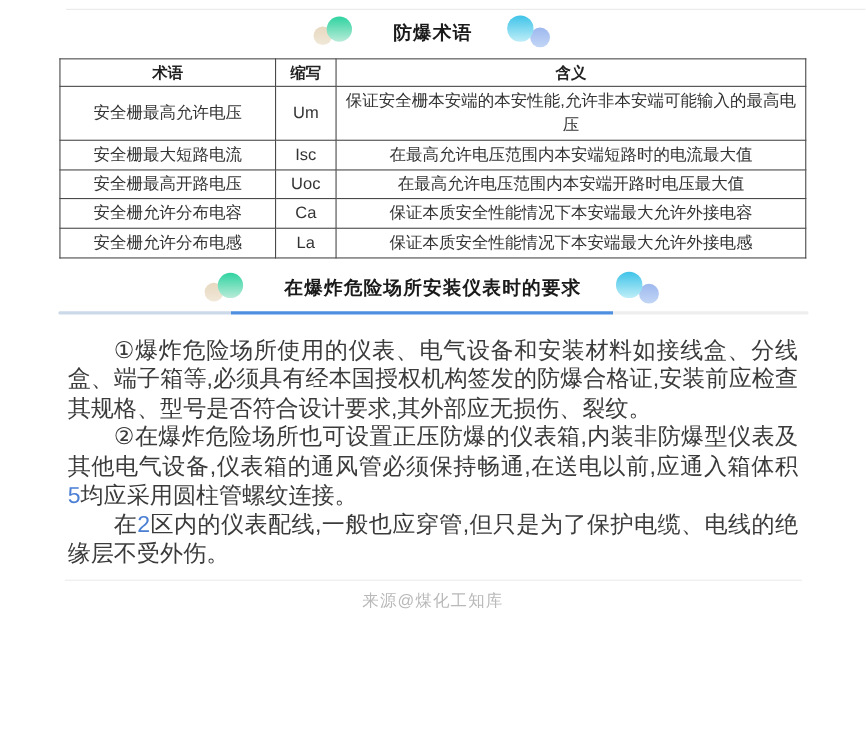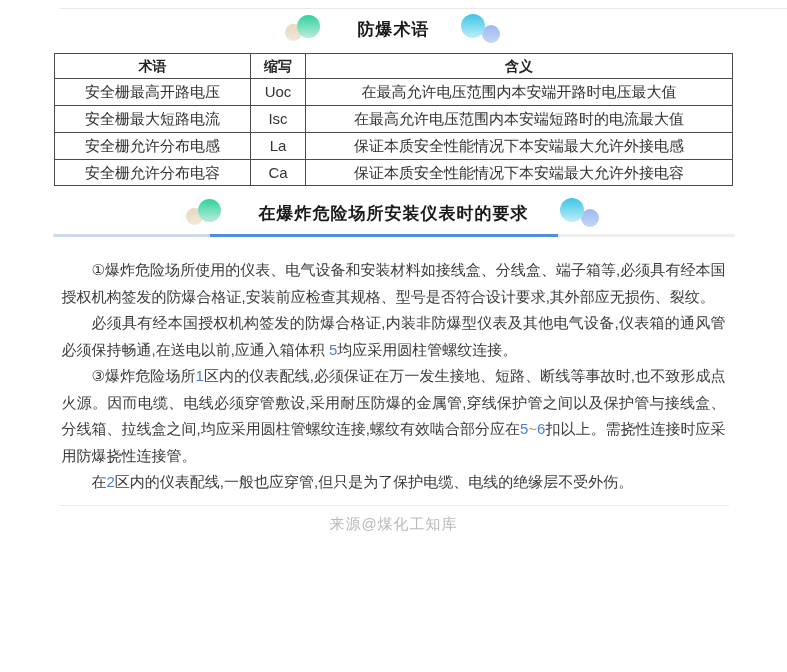--- a/index.html
+++ b/index.html
@@ -52,21 +52,21 @@
     background: linear-gradient(90deg,
       #ccd9e9 0%, #ccd9e9 23%,
       #4e8fe0 23%, #4e8fe0 74%,
       #eeeeee 74%, #eeeeee 100%);
     border-radius: 2px;
   }
 
   
   .body-text {
     width: 664px; margin: 20px auto 0;
-    font-size: 15px; line-height: 26.5px; color: #3b3b3b;
+    font-size: 21px; line-height: 26.5px; color: #3b3b3b;
     text-align: justify;
   }
   .body-text p { margin: 0; text-indent: 2em; }
   .hl-blue { color: #4a7fd4; }
   .hl-orange { color: #d8863c; }
 
   
   .footer-rule { width: 670px; height: 1px; margin: 9px auto 0; background: #ececec; }
   .source-credit {
     margin-top: 9px; text-align: center;
@@ -100,59 +100,63 @@
       </colgroup>
     <thead>
       <tr id="terms-head-row">
           <th>术语</th>
           <th>缩写</th>
           <th>含义</th>
         </tr>
     </thead>
     <tbody id="terms-body">
         <tr>
-          <td>安全栅最高开路电压</td>
-          <td>Uoc</td>
-          <td>在最高允许电压范围内本安端开路时电压最大值</td>
+          <td>安全栅最高允许电压</td>
+          <td>Um</td>
+          <td>保证安全栅本安端的本安性能,允许非本安端可能输入的最高电压</td>
         </tr>
         <tr>
           <td>安全栅最大短路电流</td>
           <td>Isc</td>
           <td>在最高允许电压范围内本安端短路时的电流最大值</td>
         </tr>
         <tr>
-          <td>安全栅允许分布电感</td>
-          <td>La</td>
-          <td>保证本质安全性能情况下本安端最大允许外接电感</td>
+          <td>安全栅最高开路电压</td>
+          <td>Uoc</td>
+          <td>在最高允许电压范围内本安端开路时电压最大值</td>
         </tr>
         <tr>
           <td>安全栅允许分布电容</td>
           <td>Ca</td>
           <td>保证本质安全性能情况下本安端最大允许外接电容</td>
+        </tr>
+        <tr>
+          <td>安全栅允许分布电感</td>
+          <td>La</td>
+          <td>保证本质安全性能情况下本安端最大允许外接电感</td>
         </tr>
       </tbody>
   </table>
 
   <div class="sec-head second">
     <span class="decor">
       <i class="dot beige"></i>
       <i class="dot green"></i>
     </span>
     <h2 class="sec-title">在爆炸危险场所安装仪表时的要求</h2>
     <span class="decor">
       <i class="dot cyan"></i>
       <i class="dot blue"></i>
     </span>
   </div>
 
   <div class="title-underline"></div>
 
   <div class="body-text" id="article-body">
       <p><span>①爆炸危险场所使用的仪表、电气设备和安装材料如接线盒、分线盒、端子箱等,必须具有经本国授权机构签发的防爆合格证,安装前应检查其规格、型号是否符合设计要求,其外部应无损伤、裂纹。</span></p>
-      <p><span>必须具有经本国授权机构签发的防爆合格证,内装非防爆型仪表及其他电气设备,仪表箱的通风管必须保持畅通,在送电以前,应通入箱体积 </span><span class="hl-blue">5</span><span>均应采用圆柱管螺纹连接。</span></p>
-      <p><span>③爆炸危险场所</span><span class="hl-blue">1</span><span>区内的仪表配线,必须保证在万一发生接地、短路、断线等事故时,也不致形成点火源。因而电缆、电线必须穿管敷设,采用耐压防爆的金属管,穿线保护管之间以及保护管与接线盒、分线箱、拉线盒之间,均应采用圆柱管螺纹连接,螺纹有效啮合部分应在</span><span class="hl-blue">5</span><span class="hl-orange">~</span><span class="hl-blue">6</span><span>扣以上。需挠性连接时应采用防爆挠性连接管。</span></p>
+      <p><span>②在爆炸危险场所也可设置正压防爆的仪表箱,内装非防爆型仪表及其他电气设备,仪表箱的通风管必须保持畅通,在送电以前,应通入箱体积 </span><span class="hl-blue">5</span><span>均应采用圆柱管螺纹连接。</span></p>
       <p><span>在</span><span class="hl-blue">2</span><span>区内的仪表配线,一般也应穿管,但只是为了保护电缆、电线的绝缘层不受外伤。</span></p>
     </div>
 
   <div class="footer-rule"></div>
   <div class="source-credit">来源@煤化工知库</div>
 
 </div>
 
 </body></html>

